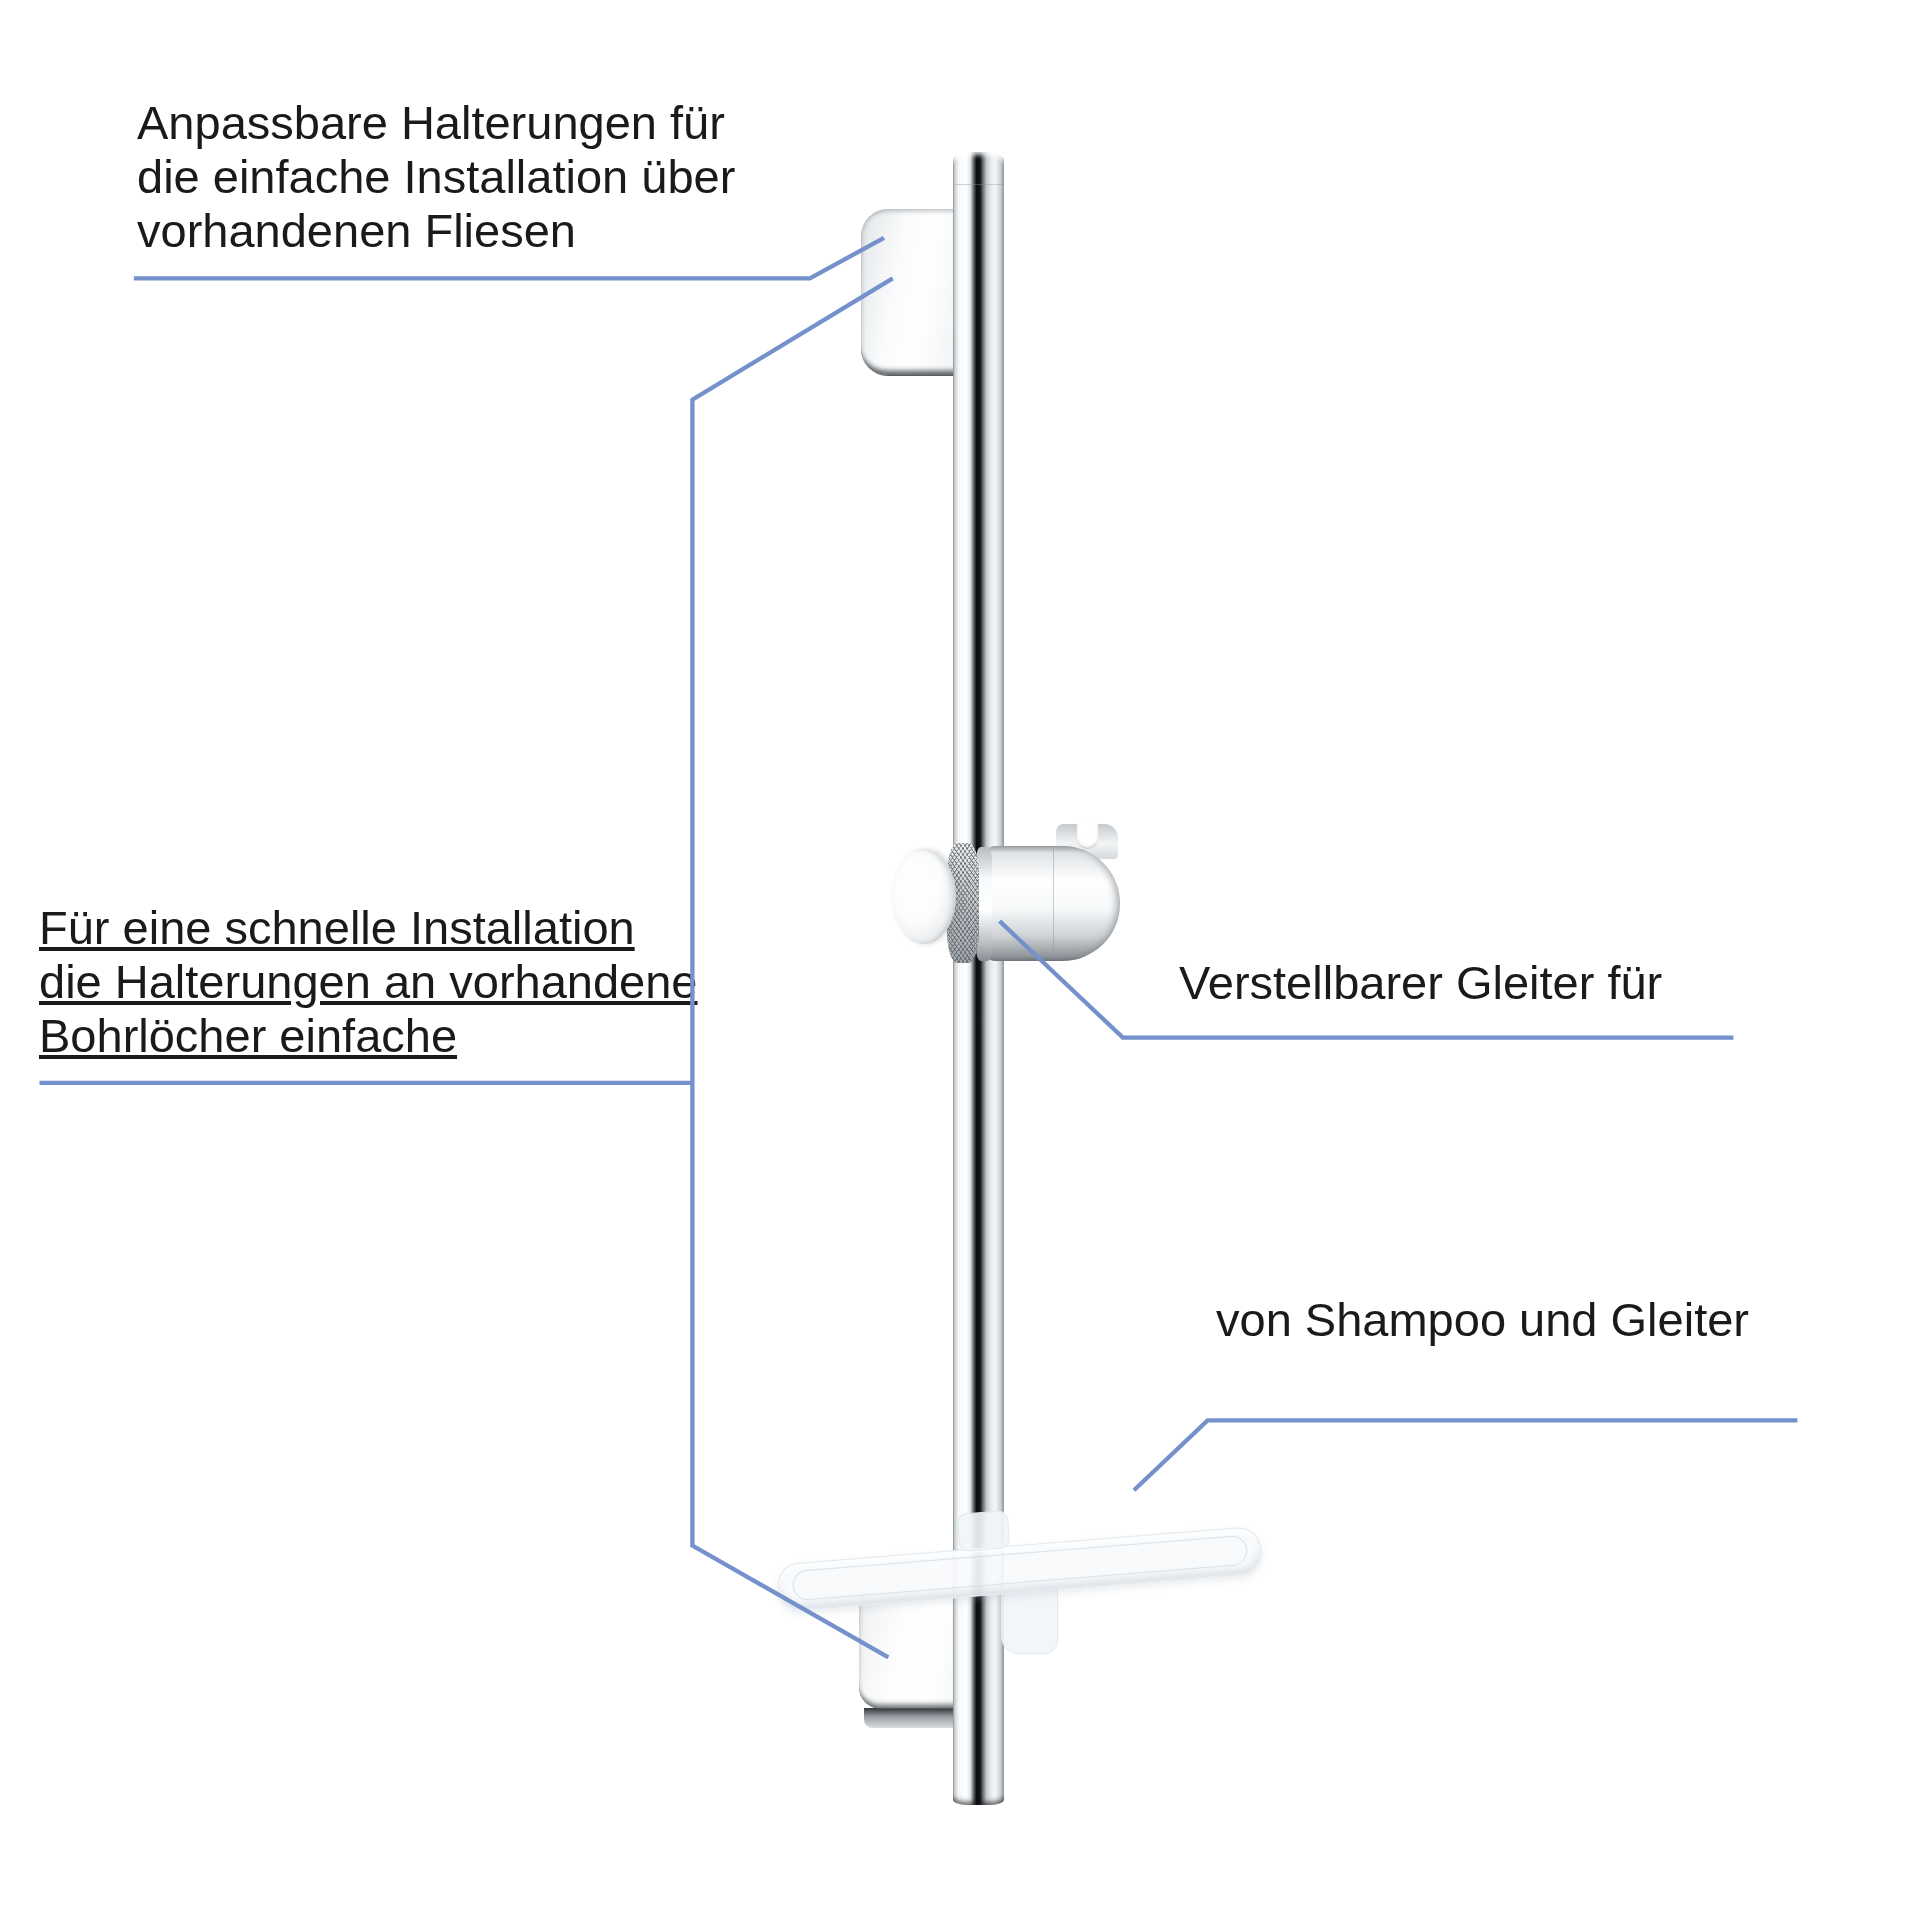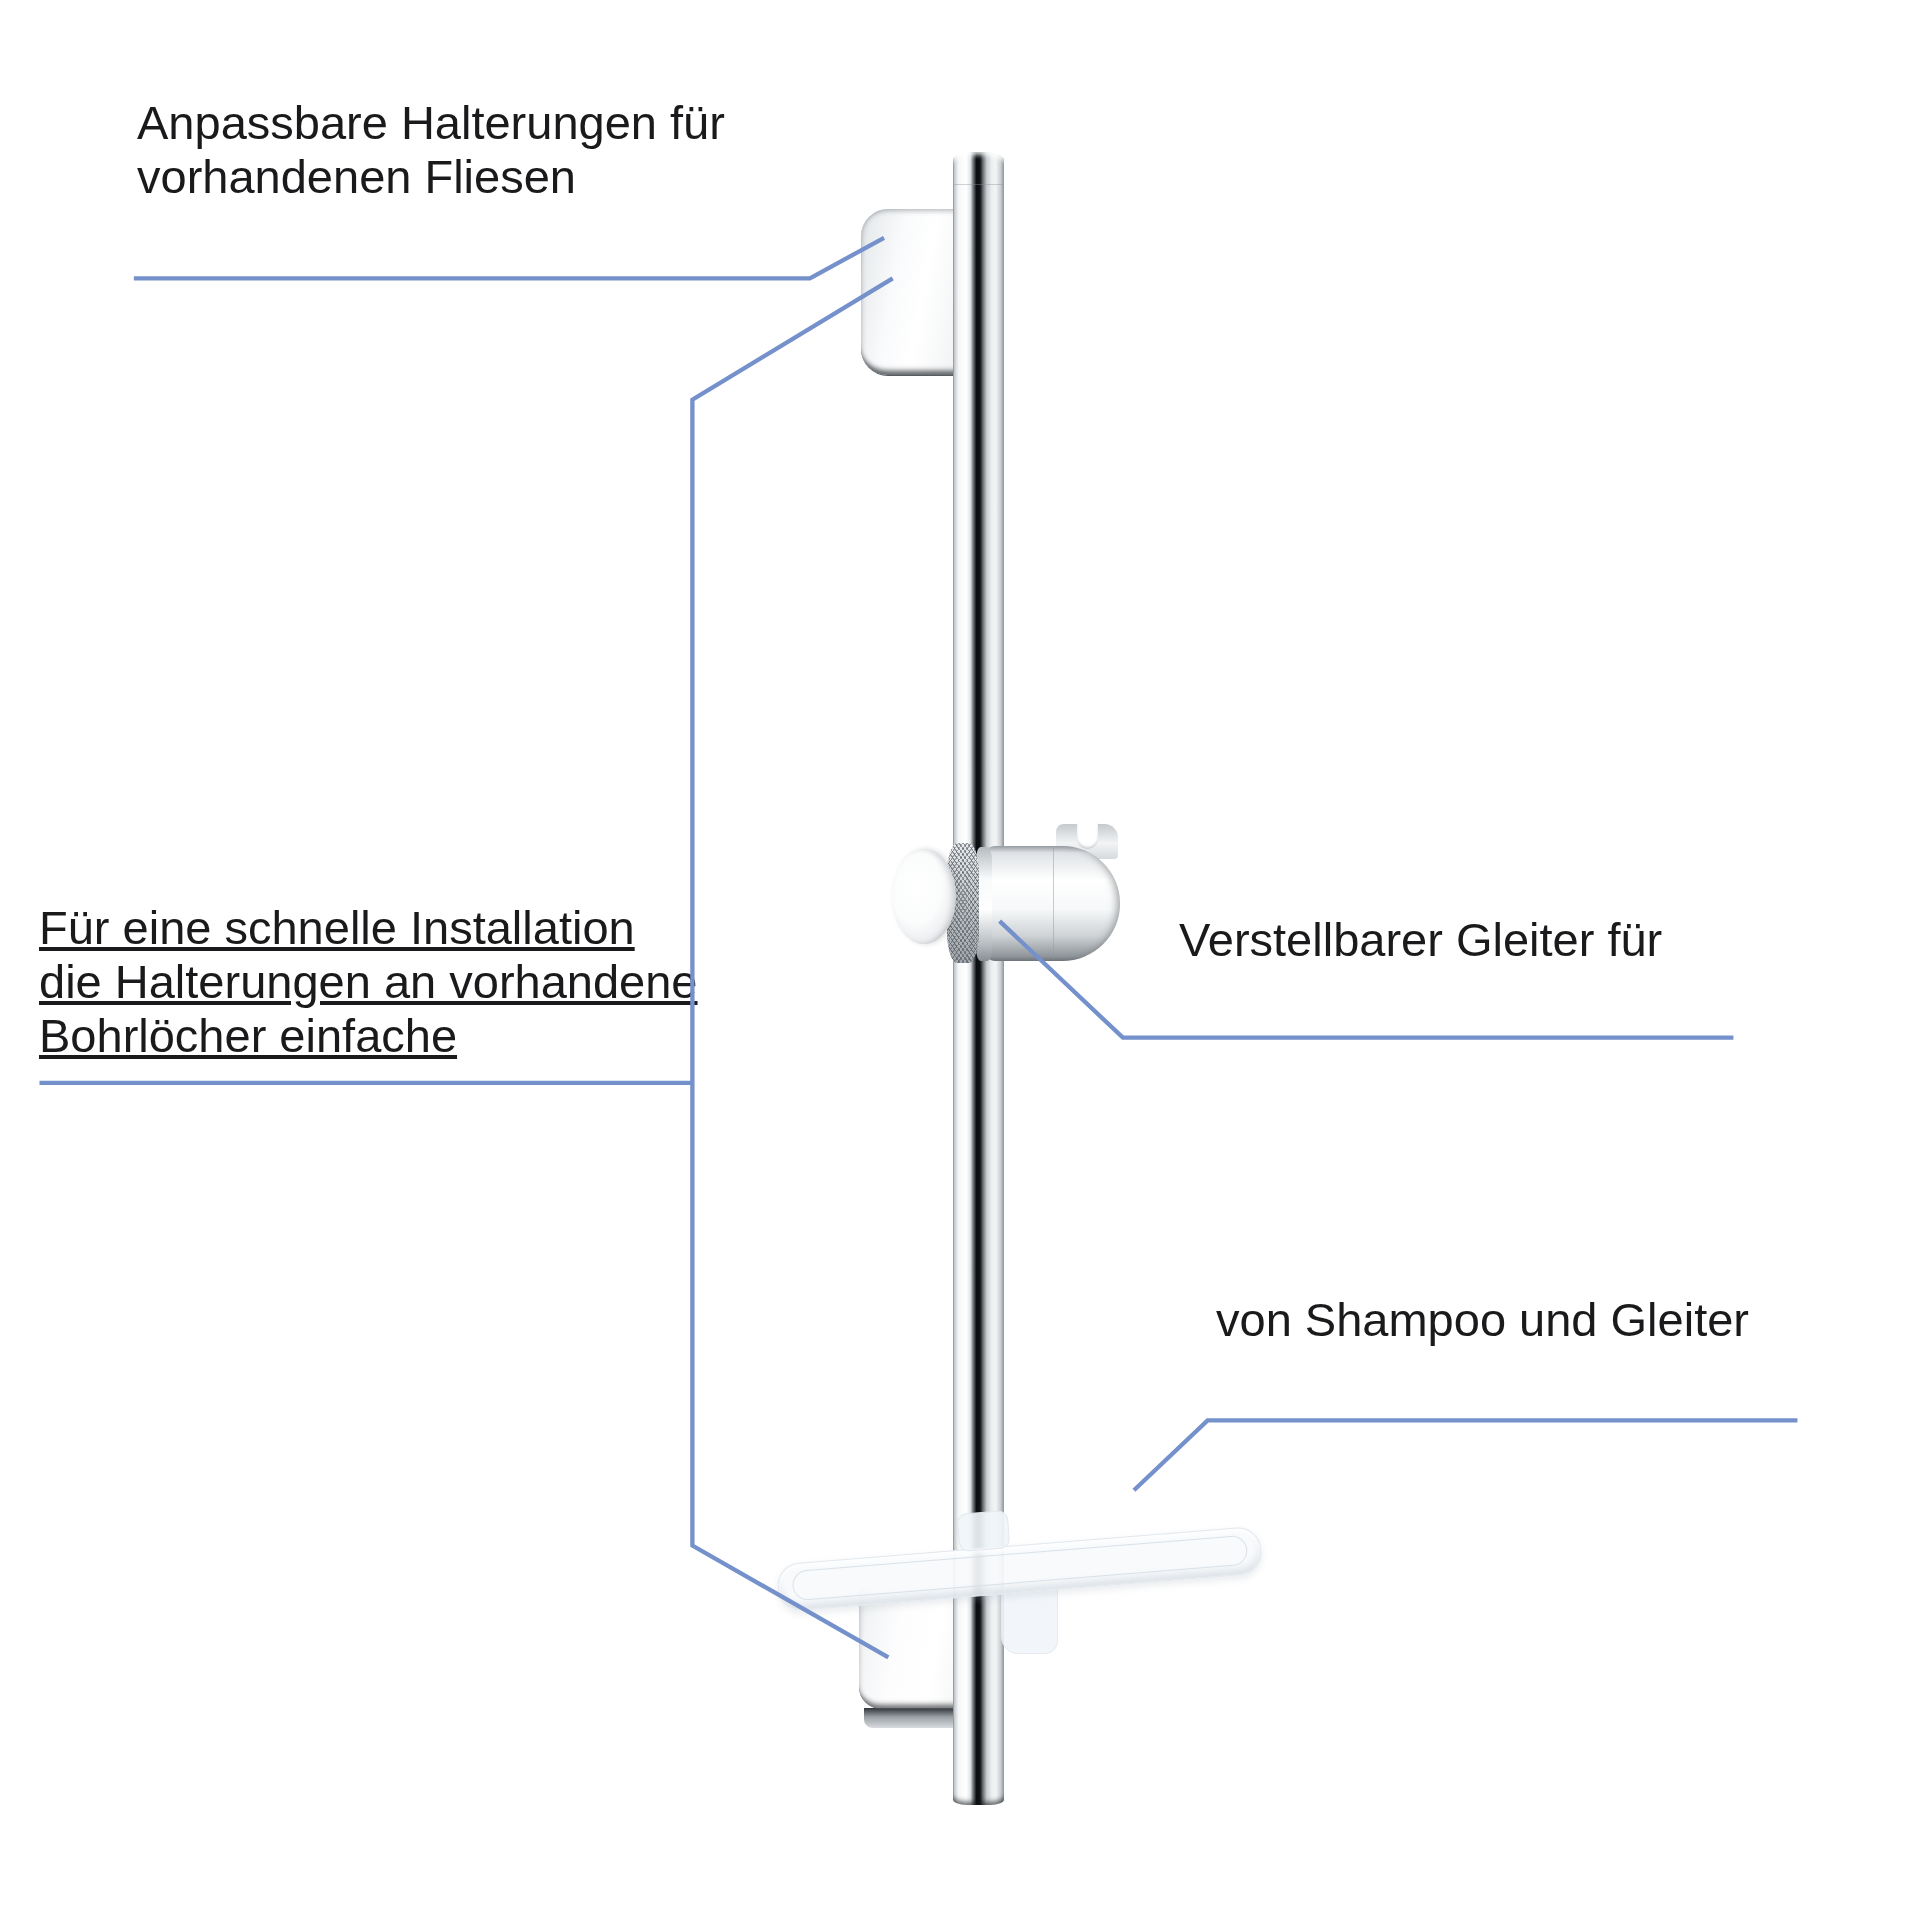--- a/index.html
+++ b/index.html
@@ -244,30 +244,31 @@
   <svg class="callout-svg" viewBox="0 0 4000 4000">
     <polyline points="278,578 1682,578 1836,494"></polyline>
     <polyline points="82,2249 1438,2249"></polyline>
     <polyline points="1854,578 1438,830 1438,3210 1845,3442"></polyline>
     <polyline points="2076,1913 2332,2155 3600,2155"></polyline>
     <polyline points="2355,3095 2508,2950 3733,2950"></polyline>
   </svg>
 
   <div class="annotation" style="left:137px; top:96px;">
     <div>Anpassbare Halterungen für</div>
+    <div>die einfache Installation über</div>
     <div>vorhandenen Fliesen</div>
   </div>
 
   <div class="annotation" style="left:39px; top:901px;text-decoration:underline;">
     <div>Für eine schnelle Installation</div>
     <div>die Halterungen an vorhandene</div>
     <div>Bohrlöcher einfache</div>
   </div>
 
-  <div class="annotation" style="left:1179px; top:913px;text-align:center;">
+  <div class="annotation" style="left:1179px; top:956px;text-align:center;">
     <div>Verstellbarer Gleiter für</div>
   </div>
 
   <div class="annotation" style="left:1216px; top:1293px;">
     <div>von Shampoo und Gleiter</div>
   </div>
 
 </div>
 
 

